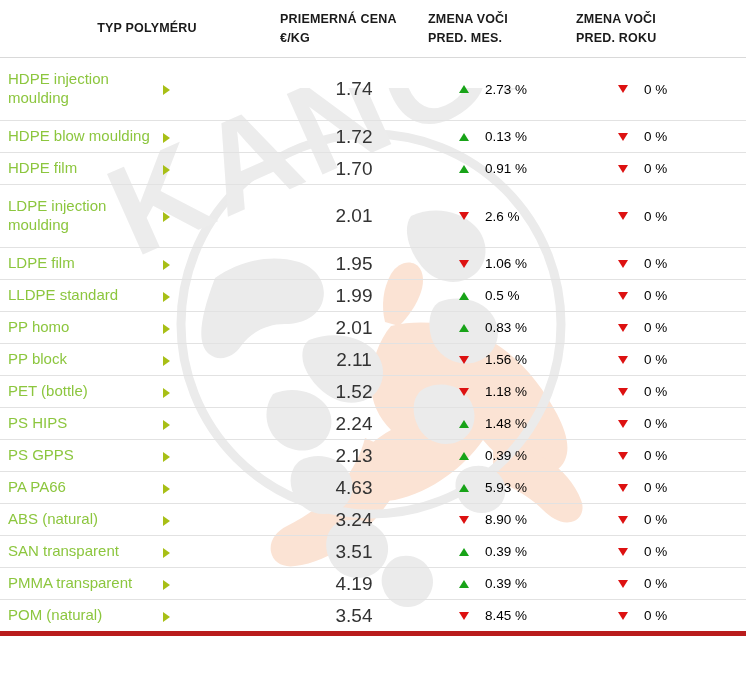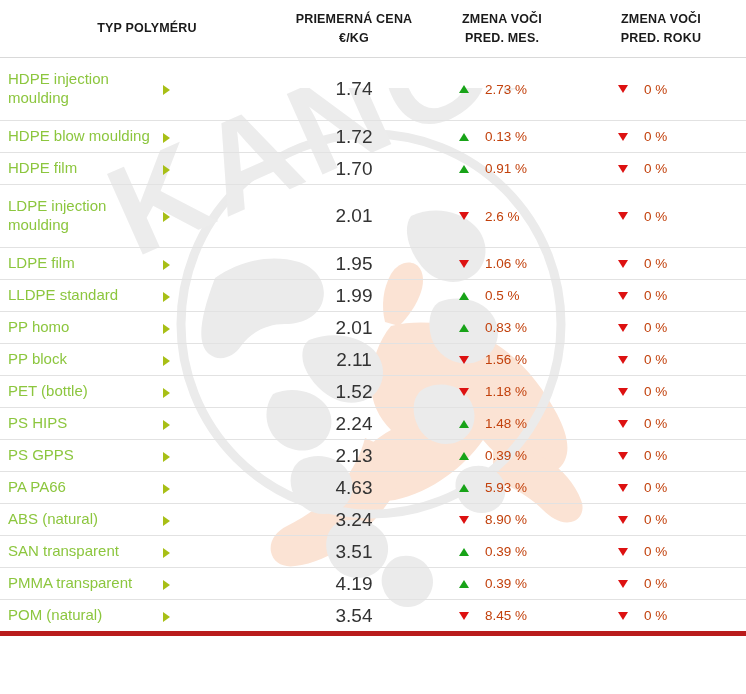--- a/index.html
+++ b/index.html
@@ -66,21 +66,21 @@
     text-transform: uppercase;
     padding: 0;
     height: 57px;
     vertical-align: middle;
   }
   thead th.th-name {
     text-align: center;
     padding-left: 14px;
   }
   thead th.th-ctr {
-    text-align: center;
+    text-align: left;
   }
   .th-l1, .th-l2 {
     display: block;
     line-height: 19px;
     white-space: nowrap;
   }
 
   tbody tr {
     background: transparent;
   }
@@ -123,21 +123,21 @@
     vertical-align: middle;
   }
   td.price-cell {
     text-align: center;
     color: #333333;
     font-size: 19px;
   }
   td.chg-cell {
     text-align: center;
     white-space: nowrap;
-    color: #c2410c;
+    color: #000000;
     font-size: 13.5px;
   }
   .chg-inner {
     display: inline-block;
     position: relative;
     text-align: left;
     width: 86px;
   }
   .tri {
     display: inline-block;

